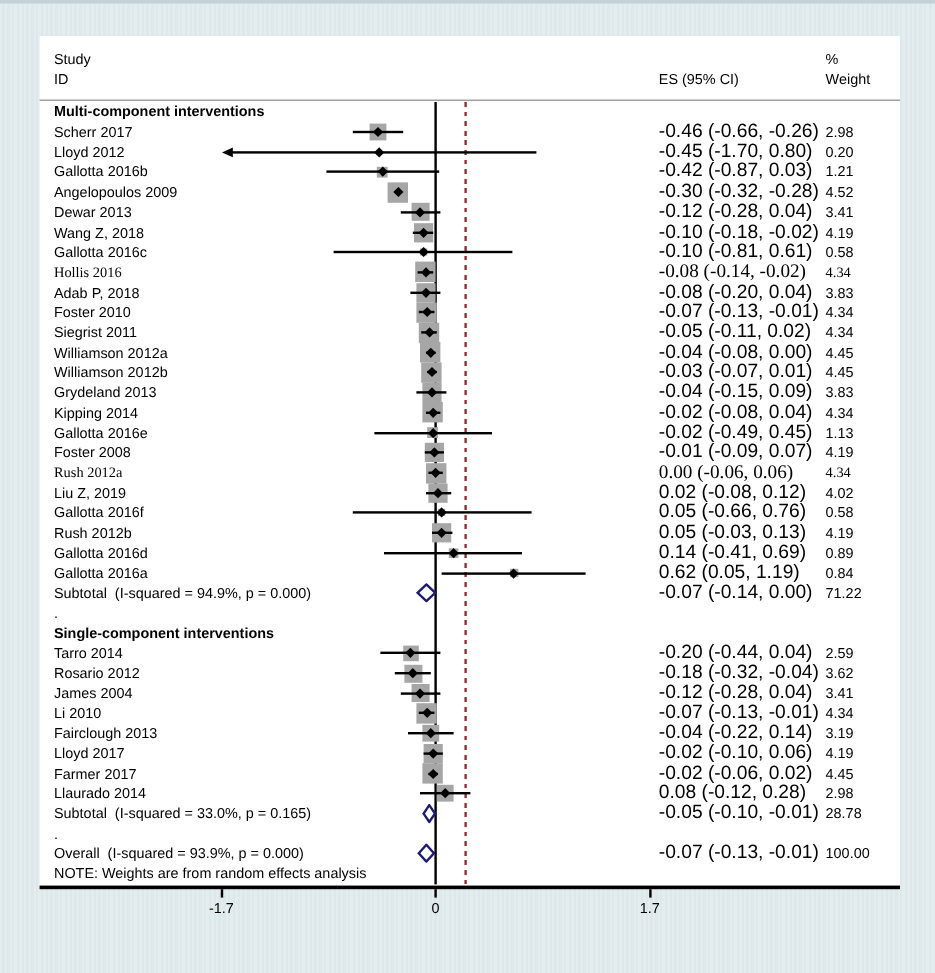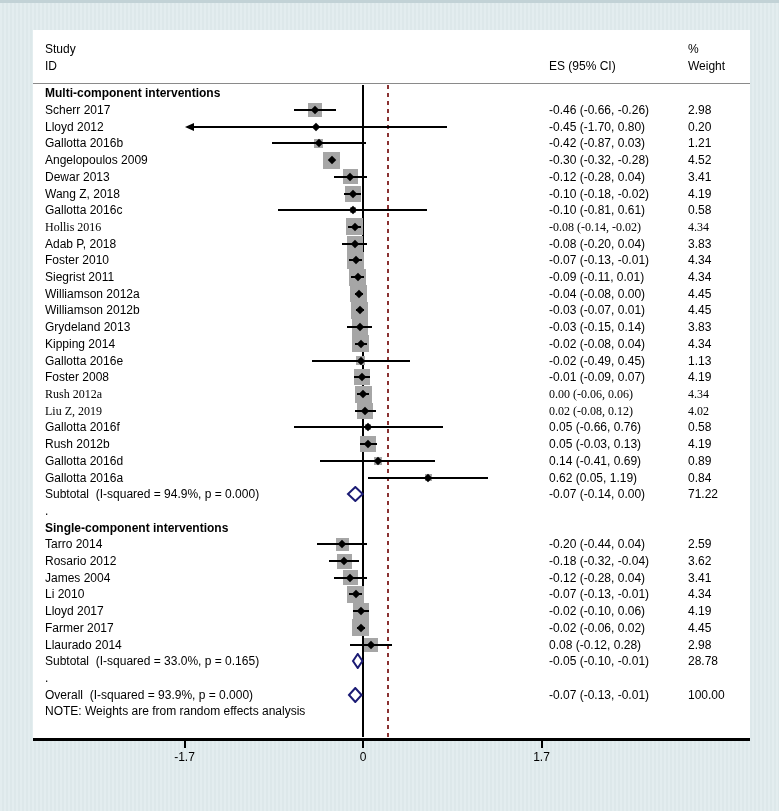--- a/index.html
+++ b/index.html
@@ -20,21 +20,21 @@
   .hdr.pct{left:655px;top:12px;}
   .hdr.wt{left:655px;top:29px;}
   .hdr-line{position:absolute;left:0;top:53px;width:717px;height:1px;background:#8a8a8a;}
   .body{position:absolute;left:0;top:55px;width:717px;height:652px;}
   .vline{position:absolute;top:0;bottom:0;width:2px;background:#000;z-index:1;}
   .dline{position:absolute;top:0;bottom:0;width:2px;z-index:1;
     background:repeating-linear-gradient(180deg,#8b3232 0px,#8b3232 4px,transparent 4px,transparent 8px);}
   .row{position:relative;width:717px;z-index:2;}
   .lbl{position:absolute;left:12px;top:50%;transform:translateY(-50%);font-size:12px;white-space:pre;}
   .row.group .lbl{font-weight:bold;}
-  .es-txt{position:absolute;left:516px;top:50%;transform:translateY(-50%);font-size:12px;white-space:pre;}
+  .es-txt{position:absolute;left:516px;top:50%;transform:translateY(-50%);font-size:16px;white-space:pre;}
   .wt-txt{position:absolute;left:655px;top:50%;transform:translateY(-50%);font-size:12px;white-space:pre;}
   .wbox{position:absolute;background:#a6a6a6;z-index:2;}
   .ci{position:absolute;height:2px;background:#000;top:calc(50% - 1px);z-index:3;}
   .mark{position:absolute;width:6px;height:6px;background:#000;transform:rotate(45deg);top:calc(50% - 3px);z-index:4;}
   .larrow{position:absolute;width:0;height:0;top:calc(50% - 4px);z-index:4;
     border-top:4px solid transparent;border-bottom:4px solid transparent;border-right:9px solid #000;}
   .dsvg{position:absolute;top:calc(50% - 8px);z-index:5;}
   .x-axis-line{position:absolute;left:33px;top:738px;width:717px;height:3px;background:#000;}
   .tick{position:absolute;top:741px;width:2px;height:7px;background:#000;}
   .tick-lbl{position:absolute;top:750px;width:48px;text-align:center;font-size:12px;}
@@ -132,21 +132,21 @@
         <div class="row study" style="height: 16.7179px;">
           <div class="lbl">Foster 2010</div>
           <div class="es-txt">-0.07 (-0.13, -0.01)</div>
           <div class="wt-txt">4.34</div>
           <div class="wbox" style="left: 314.15px; width: 17px; height: 17px; top: calc(50% - 8.5px); background: rgb(166, 166, 166);"></div>
           <div class="ci" style="left: 316.35px; width: 12.6px;"></div>
           <div class="mark" style="left: 319.65px;"></div>
         </div>
         <div class="row study" style="height: 16.7179px;">
           <div class="lbl">Siegrist 2011</div>
-          <div class="es-txt">-0.09 (-0.11, 0.01)</div>
+          <div class="es-txt">-0.05 (-0.11, 0.02)</div>
           <div class="wt-txt">4.34</div>
           <div class="wbox" style="left: 316.25px; width: 17px; height: 17px; top: calc(50% - 8.5px); background: rgb(166, 166, 166);"></div>
           <div class="ci" style="left: 318.45px; width: 12.6px;"></div>
           <div class="mark" style="left: 321.75px;"></div>
         </div>
         <div class="row study" style="height: 16.7179px;">
           <div class="lbl">Williamson 2012a</div>
           <div class="es-txt">-0.04 (-0.08, 0.00)</div>
           <div class="wt-txt">4.45</div>
           <div class="wbox" style="left: 317.3px; width: 17px; height: 17px; top: calc(50% - 8.5px); background: rgb(166, 166, 166);"></div>
@@ -156,21 +156,21 @@
         <div class="row study" style="height: 16.7179px;">
           <div class="lbl">Williamson 2012b</div>
           <div class="es-txt">-0.03 (-0.07, 0.01)</div>
           <div class="wt-txt">4.45</div>
           <div class="wbox" style="left: 318.35px; width: 17px; height: 17px; top: calc(50% - 8.5px); background: rgb(166, 166, 166);"></div>
           <div class="ci" style="left: 322.65px; width: 8.4px;"></div>
           <div class="mark" style="left: 323.85px;"></div>
         </div>
         <div class="row study" style="height: 16.7179px;">
           <div class="lbl">Grydeland 2013</div>
-          <div class="es-txt">-0.03 (-0.15, 0.14)</div>
+          <div class="es-txt">-0.04 (-0.15, 0.09)</div>
           <div class="wt-txt">3.83</div>
           <div class="wbox" style="left: 318.85px; width: 16px; height: 16px; top: calc(50% - 8px); background: rgb(166, 166, 166);"></div>
           <div class="ci" style="left: 314.25px; width: 25.2px;"></div>
           <div class="mark" style="left: 323.85px;"></div>
         </div>
         <div class="row study" style="height: 16.7179px;">
           <div class="lbl">Kipping 2014</div>
           <div class="es-txt">-0.02 (-0.08, 0.04)</div>
           <div class="wt-txt">4.34</div>
           <div class="wbox" style="left: 319.4px; width: 17px; height: 17px; top: calc(50% - 8.5px); background: rgb(166, 166, 166);"></div>
@@ -194,21 +194,21 @@
           <div class="mark" style="left: 325.95px;"></div>
         </div>
         <div class="row study" style="height: 16.7179px; font-family: Liberation Serif, serif;">
           <div class="lbl">Rush 2012a</div>
           <div class="es-txt">0.00 (-0.06, 0.06)</div>
           <div class="wt-txt">4.34</div>
           <div class="wbox" style="left: 321.5px; width: 17px; height: 17px; top: calc(50% - 8.5px); background: rgb(166, 166, 166);"></div>
           <div class="ci" style="left: 323.7px; width: 12.6px;"></div>
           <div class="mark" style="left: 327px;"></div>
         </div>
-        <div class="row study" style="height: 16.7179px; font-family: Liberation Serif, serif;">
+        <div class="row study" style="height: 16.7179px;">
           <div class="lbl">Liu Z, 2019</div>
           <div class="es-txt">0.02 (-0.08, 0.12)</div>
           <div class="wt-txt">4.02</div>
           <div class="wbox" style="left: 324.1px; width: 16px; height: 16px; top: calc(50% - 8px); background: rgb(166, 166, 166);"></div>
           <div class="ci" style="left: 321.6px; width: 21px;"></div>
           <div class="mark" style="left: 329.1px;"></div>
         </div>
         <div class="row study" style="height: 16.7179px;">
           <div class="lbl">Gallotta 2016f</div>
           <div class="es-txt">0.05 (-0.66, 0.76)</div>
@@ -279,20 +279,28 @@
           <div class="ci" style="left: 300.6px; width: 33.6px;"></div>
           <div class="mark" style="left: 314.4px;"></div>
         </div>
         <div class="row study" style="height: 16.7179px;">
           <div class="lbl">Li 2010</div>
           <div class="es-txt">-0.07 (-0.13, -0.01)</div>
           <div class="wt-txt">4.34</div>
           <div class="wbox" style="left: 314.15px; width: 17px; height: 17px; top: calc(50% - 8.5px); background: rgb(166, 166, 166);"></div>
           <div class="ci" style="left: 316.35px; width: 12.6px;"></div>
           <div class="mark" style="left: 319.65px;"></div>
+        </div>
+        <div class="row study" style="height: 16.7179px;">
+          <div class="lbl">Fairclough 2013</div>
+          <div class="es-txt">-0.04 (-0.22, 0.14)</div>
+          <div class="wt-txt">3.19</div>
+          <div class="wbox" style="left: 318.8px; width: 14px; height: 14px; top: calc(50% - 7px); background: rgb(166, 166, 166);"></div>
+          <div class="ci" style="left: 306.9px; width: 37.8px;"></div>
+          <div class="mark" style="left: 322.8px;"></div>
         </div>
         <div class="row study" style="height: 16.7179px;">
           <div class="lbl">Lloyd 2017</div>
           <div class="es-txt">-0.02 (-0.10, 0.06)</div>
           <div class="wt-txt">4.19</div>
           <div class="wbox" style="left: 319.9px; width: 16px; height: 16px; top: calc(50% - 8px); background: rgb(166, 166, 166);"></div>
           <div class="ci" style="left: 319.5px; width: 16.8px;"></div>
           <div class="mark" style="left: 324.9px;"></div>
         </div>
         <div class="row study" style="height: 16.7179px;">

